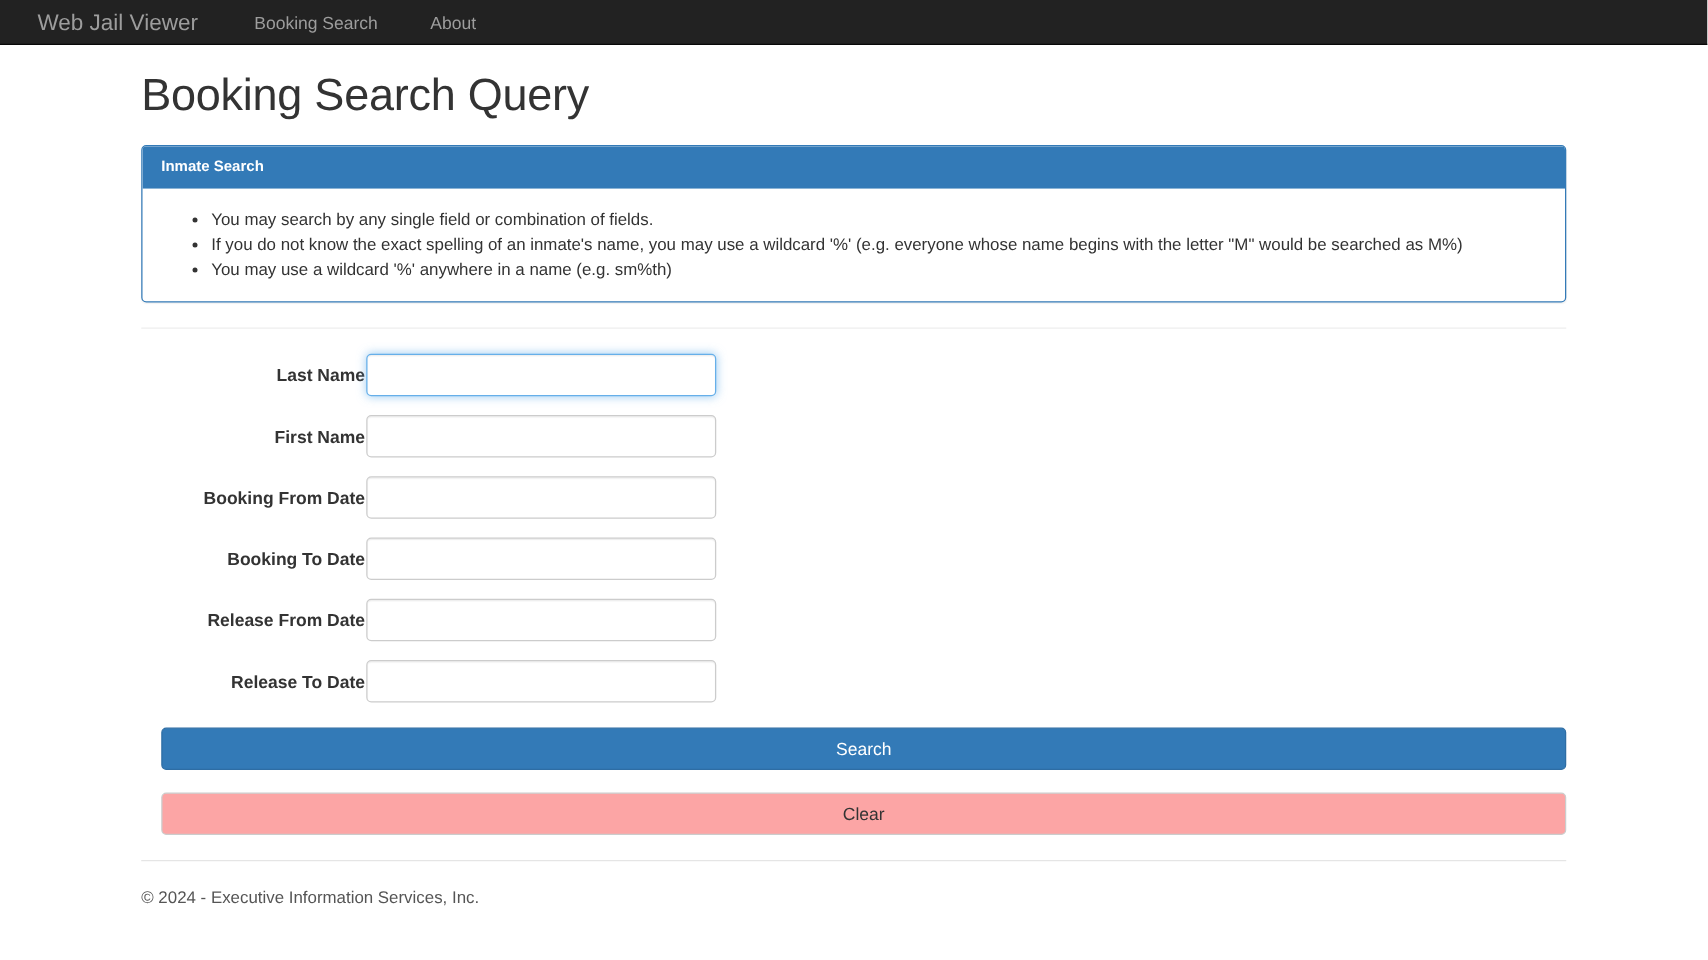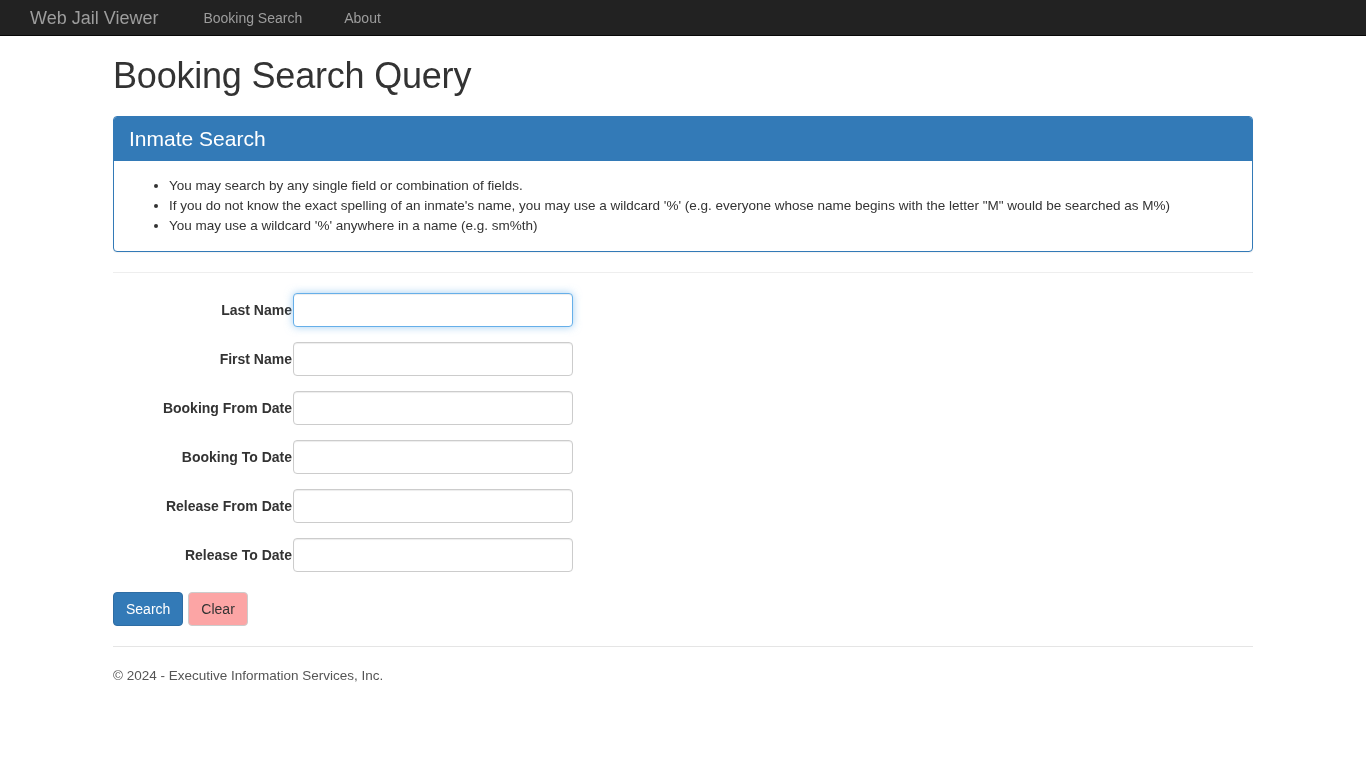--- a/index.html
+++ b/index.html
@@ -81,22 +81,22 @@
     background: #337ab7;
     color: #ffffff;
     padding: 10px 15px;
     border-top-left-radius: 3px;
     border-top-right-radius: 3px;
     font-size: 16px;
     border-bottom: 1px solid transparent;
   }
   .panel-title {
     margin: 0;
-    font-size: 21px;
-    font-weight: normal;
+    font-size: 12px;
+    font-weight: bold;
     line-height: 1.1;
   }
   .panel-body {
     padding: 15px;
   }
   .panel-body ul {
     margin: 0;
     padding-left: 40px;
   }
   .panel-body li {
@@ -164,23 +164,24 @@
       calc(100% - 19px) 15px,
       calc(100% - 14px) 15px;
     background-size: 5px 5px, 5px 5px;
     background-repeat: no-repeat;
     cursor: pointer;
   }
 
   
   .btn-row {
     display: flex;
-    gap: 5px;
+    gap: 18px;
     margin-top: 20px;
-    margin-left: 0;
+    margin-left: 16px;
+    flex-direction: column;
   }
   .btn {
     display: inline-block;
     padding: 6px 12px;
     font-size: 14px;
     line-height: 1.428571429;
     border-radius: 4px;
     border: 1px solid transparent;
     cursor: pointer;
     font-family: "Liberation Sans", sans-serif;

